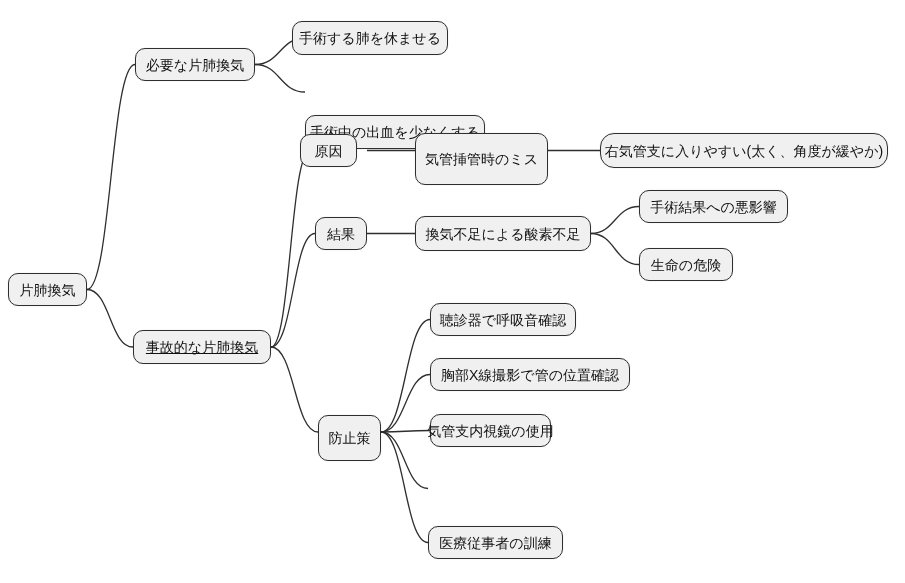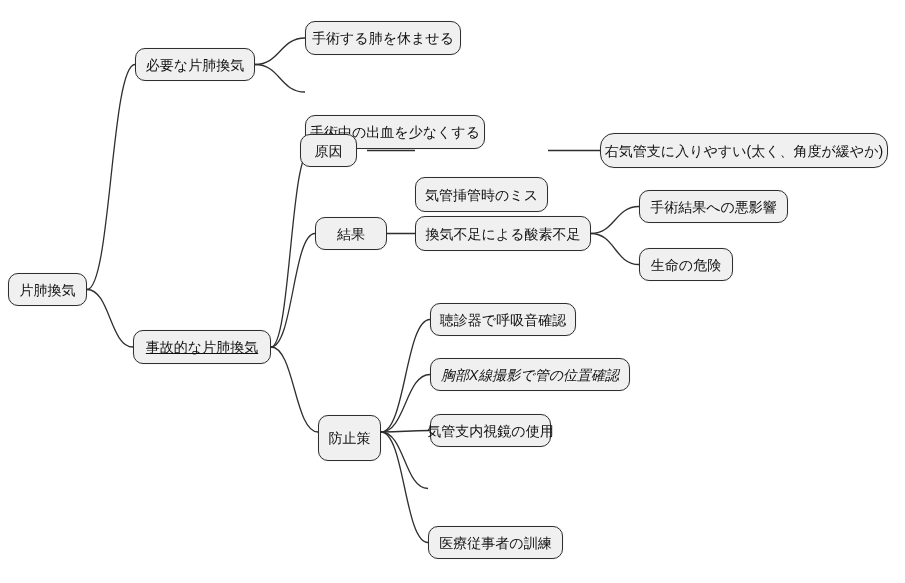--- a/index.html
+++ b/index.html
@@ -57,28 +57,28 @@
       <path d="M 271 347 C 294.5 347, 294.5 432, 318 432" fill="none" stroke="#2f2f2f" stroke-width="1.3"></path>
       <path d="M 381 432 C 405.5 432, 405.5 319.5, 430 319.5" fill="none" stroke="#2f2f2f" stroke-width="1.3"></path>
       <path d="M 381 432 C 405.5 432, 405.5 374.5, 430 374.5" fill="none" stroke="#2f2f2f" stroke-width="1.3"></path>
       <path d="M 381 432 C 405.5 432, 405.5 430.5, 430 430.5" fill="none" stroke="#2f2f2f" stroke-width="1.3"></path>
       <path d="M 381 432 C 404.5 432, 404.5 488.5, 428 488.5" fill="none" stroke="#2f2f2f" stroke-width="1.3"></path>
       <path d="M 381 432 C 404.5 432, 404.5 542.5, 428 542.5" fill="none" stroke="#2f2f2f" stroke-width="1.3"></path>
     </svg>
 
 <div class="mm-node" style="left: 8px; top: 273px; width: 79px; height: 33px;">片肺換気</div>
     <div class="mm-node" style="left: 135px; top: 48px; width: 120px; height: 33px;">必要な片肺換気</div>
-    <div class="mm-node" style="left: 305px; top: 21px; width: 156px; height: 34px;">手術する肺を休ませる</div>
+    <div class="mm-node" style="left: 292px; top: 21px; width: 156px; height: 34px;">手術する肺を休ませる</div>
     <div class="mm-node" style="left: 305px; top: 75px; width: 180px; height: 34px; margin-top: 40px;">手術中の出血を少なくする</div>
     <div class="mm-node" style="left: 133px; top: 330px; width: 138px; height: 34px; text-decoration: underline;">事故的な片肺換気</div>
     <div class="mm-node" style="left: 300px; top: 134px; width: 57px; height: 33px;">原因</div>
-    <div class="mm-node" style="left: 415px; top: 133px; width: 133px; height: 35px; margin-top: 44px;">気管挿管時のミス</div>
+    <div class="mm-node" style="left: 415px; top: 133px; width: 133px; height: 52px;">気管挿管時のミス</div>
     <div class="mm-node" style="left: 600px; top: 133px; width: 288px; height: 35px; border-radius: 14px;">右気管支に入りやすい(太く、角度が緩やか)</div>
-    <div class="mm-node" style="left: 315px; top: 217px; width: 72px; height: 33px;">結果</div>
+    <div class="mm-node" style="left: 315px; top: 217px; width: 52px; height: 33px;">結果</div>
     <div class="mm-node" style="left: 415px; top: 216px; width: 176px; height: 35px;">換気不足による酸素不足</div>
     <div class="mm-node" style="left: 639px; top: 190px; width: 149px; height: 33px;">手術結果への悪影響</div>
     <div class="mm-node" style="left: 639px; top: 248px; width: 94px; height: 33px;">生命の危険</div>
     <div class="mm-node" style="left: 318px; top: 415px; width: 63px; height: 46px;">防止策</div>
     <div class="mm-node" style="left: 430px; top: 303px; width: 146px; height: 33px;">聴診器で呼吸音確認</div>
-    <div class="mm-node" style="left: 430px; top: 358px; width: 200px; height: 33px; font-style: italic;">胸部X線撮影で管の位置確認</div>
+    <div class="mm-node" style="left: 430px; top: 358px; width: 200px; height: 33px;">胸部X線撮影で管の位置確認</div>
     <div class="mm-node" style="left: 430px; top: 414px; width: 121px; height: 33px;">気管支内視鏡の使用</div>
     <div class="mm-node" style="left: 428px; top: 526px; width: 135px; height: 33px;">医療従事者の訓練</div>
   </div>
 
 </body></html>

